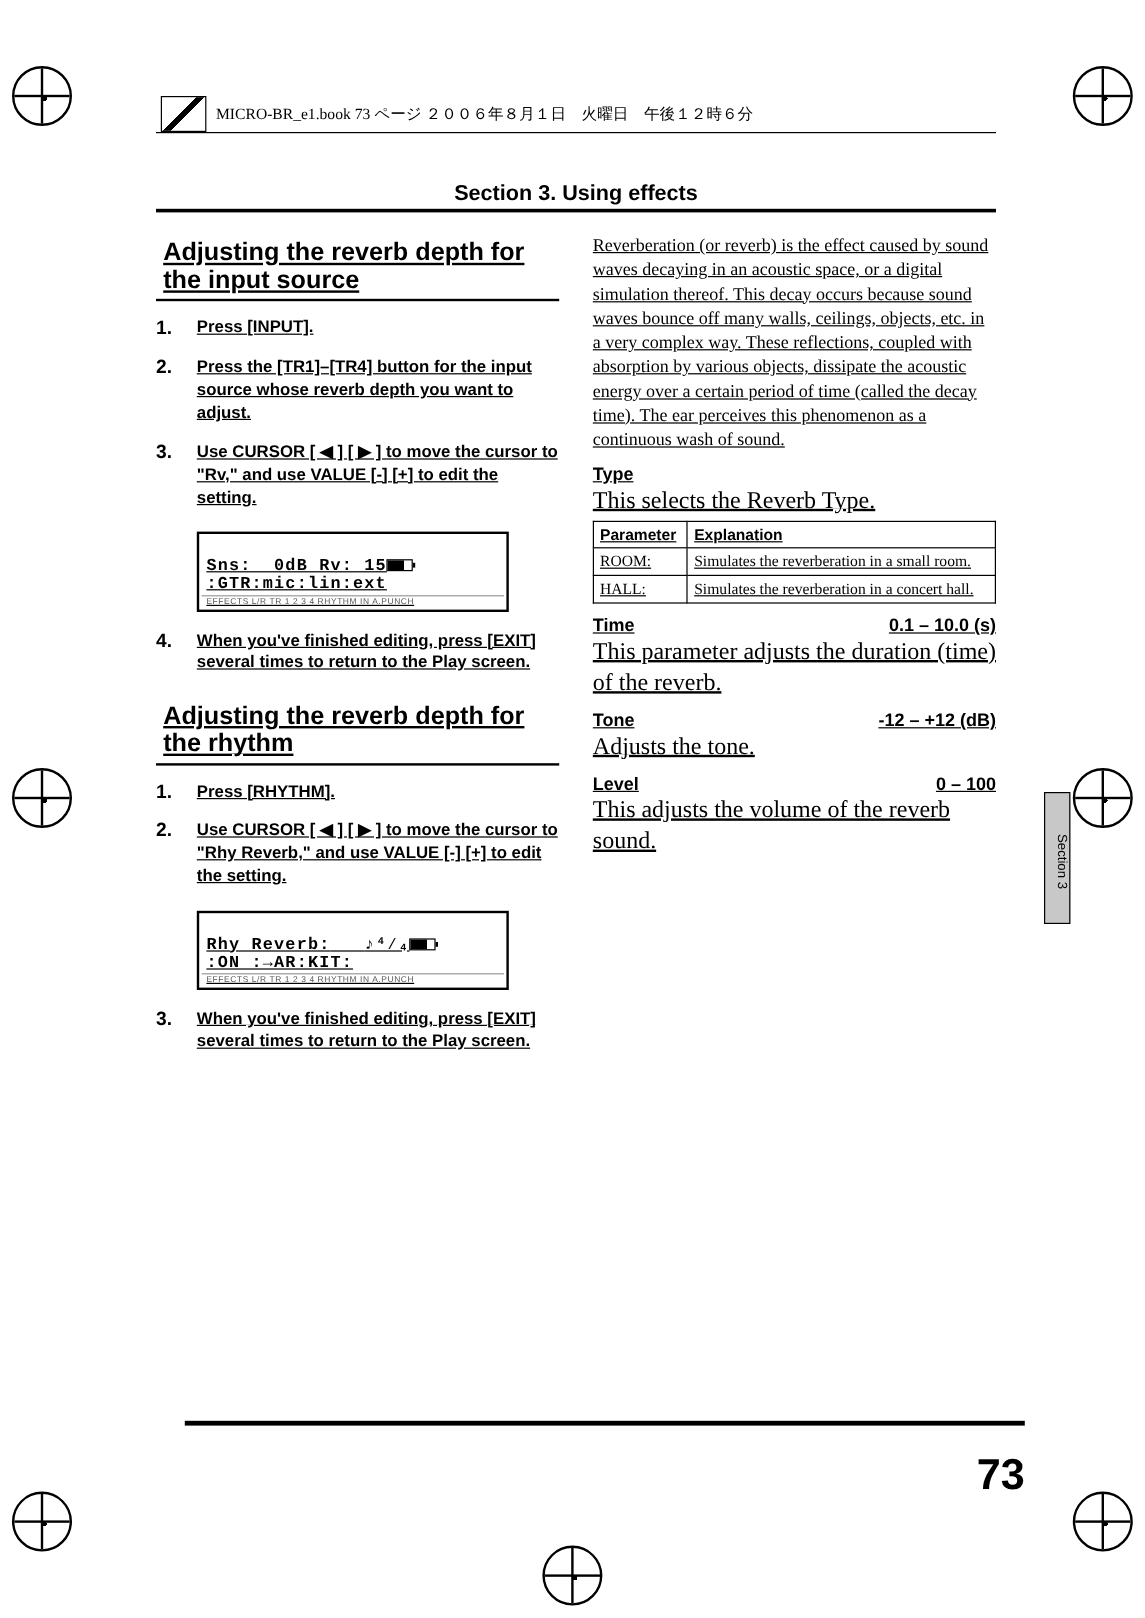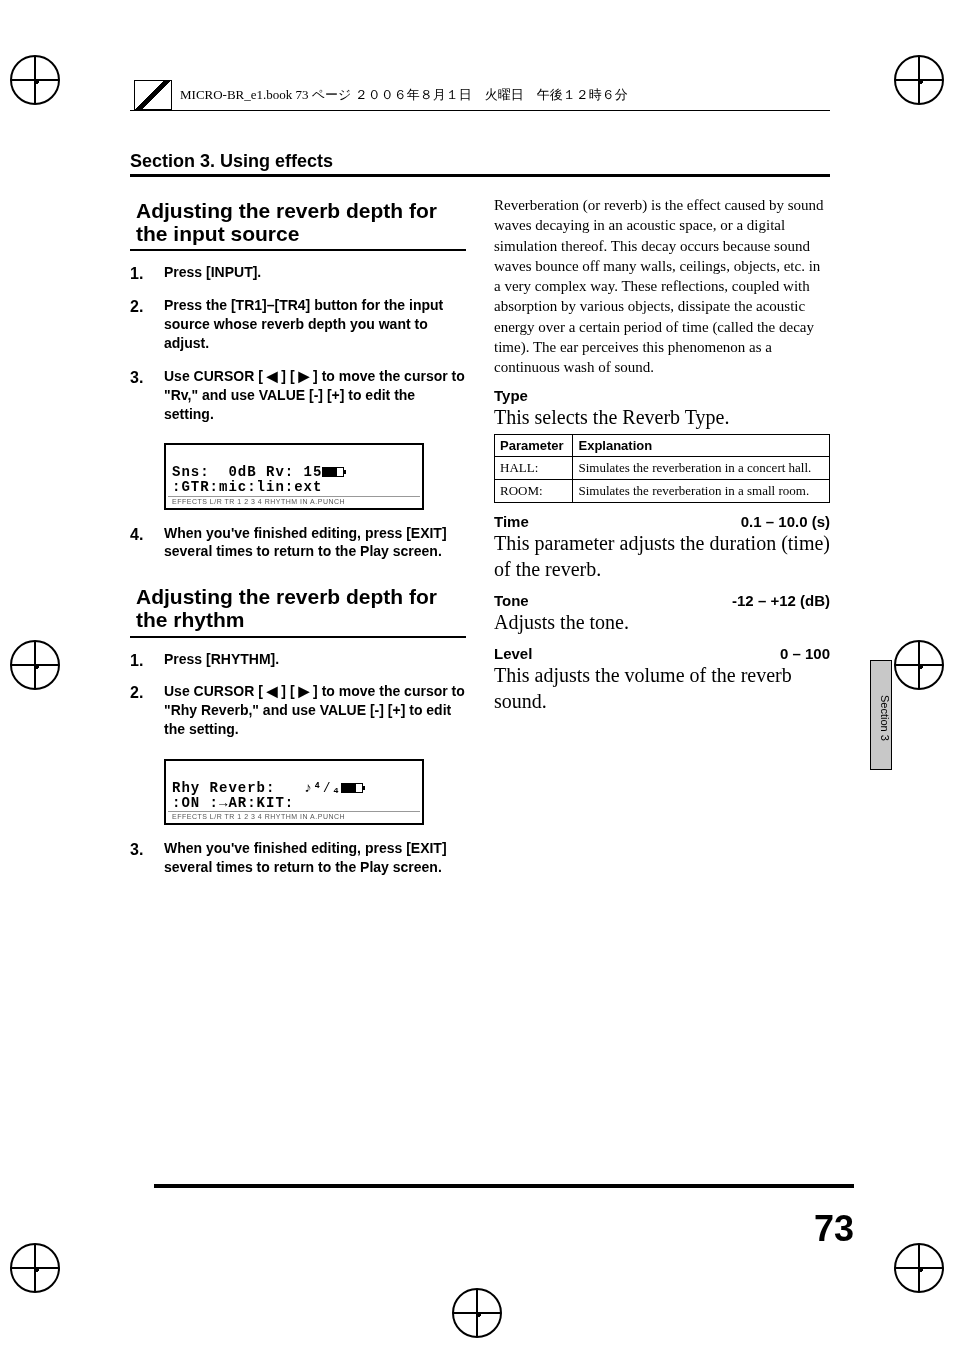--- a/index.html
+++ b/index.html
@@ -50,32 +50,33 @@
     content:"";
     position:absolute; left:4px; top:0px;
     width:36px;height:28px;
     border:1px solid #000;
     background:
       linear-gradient(135deg,#fff 45%,#000 45% 55%,#fff 55%),
       #fff;
   }
 
   .section-header {
-    text-align: left;
+    text-align: center;
     font-family: Arial, Helvetica, sans-serif;
     font-weight: bold;
     font-size: 18px;
     border-bottom: 3px solid #000;
     padding-bottom: 2px;
     margin-bottom: 18px;
   }
 
   .cols {
     display: flex;
     gap: 28px;
+    text-decoration: underline;
   }
   .col { flex: 1; min-width: 0; }
 
   h2.block {
     font-family: Arial, Helvetica, sans-serif;
     font-weight: 900;
     font-size: 21px;
     line-height: 1.1;
     border-bottom: 2px solid #000;
     padding: 4px 6px;
@@ -283,26 +284,26 @@
       <div class="param-head">Type</div>
       <p class="param-desc">This selects the Reverb Type.</p>
 
       <table class="ptable">
         <tbody>
             <tr>
           <th>Parameter</th>
           <th>Explanation</th>
         </tr>
         <tr>
+          <td>ROOM:</td>
+          <td>Simulates the reverberation in a small room.</td>
+        </tr>
+        <tr>
           <td>HALL:</td>
           <td>Simulates the reverberation in a concert hall.</td>
-        </tr>
-        <tr>
-          <td>ROOM:</td>
-          <td>Simulates the reverberation in a small room.</td>
         </tr>
       </tbody>
         </table>
 
       <div class="param-row">
         <span>Time</span>
         <span>0.1 – 10.0 (s)</span>
       </div>
       <p class="param-desc">This parameter adjusts the duration (time) of the reverb.</p>
 

